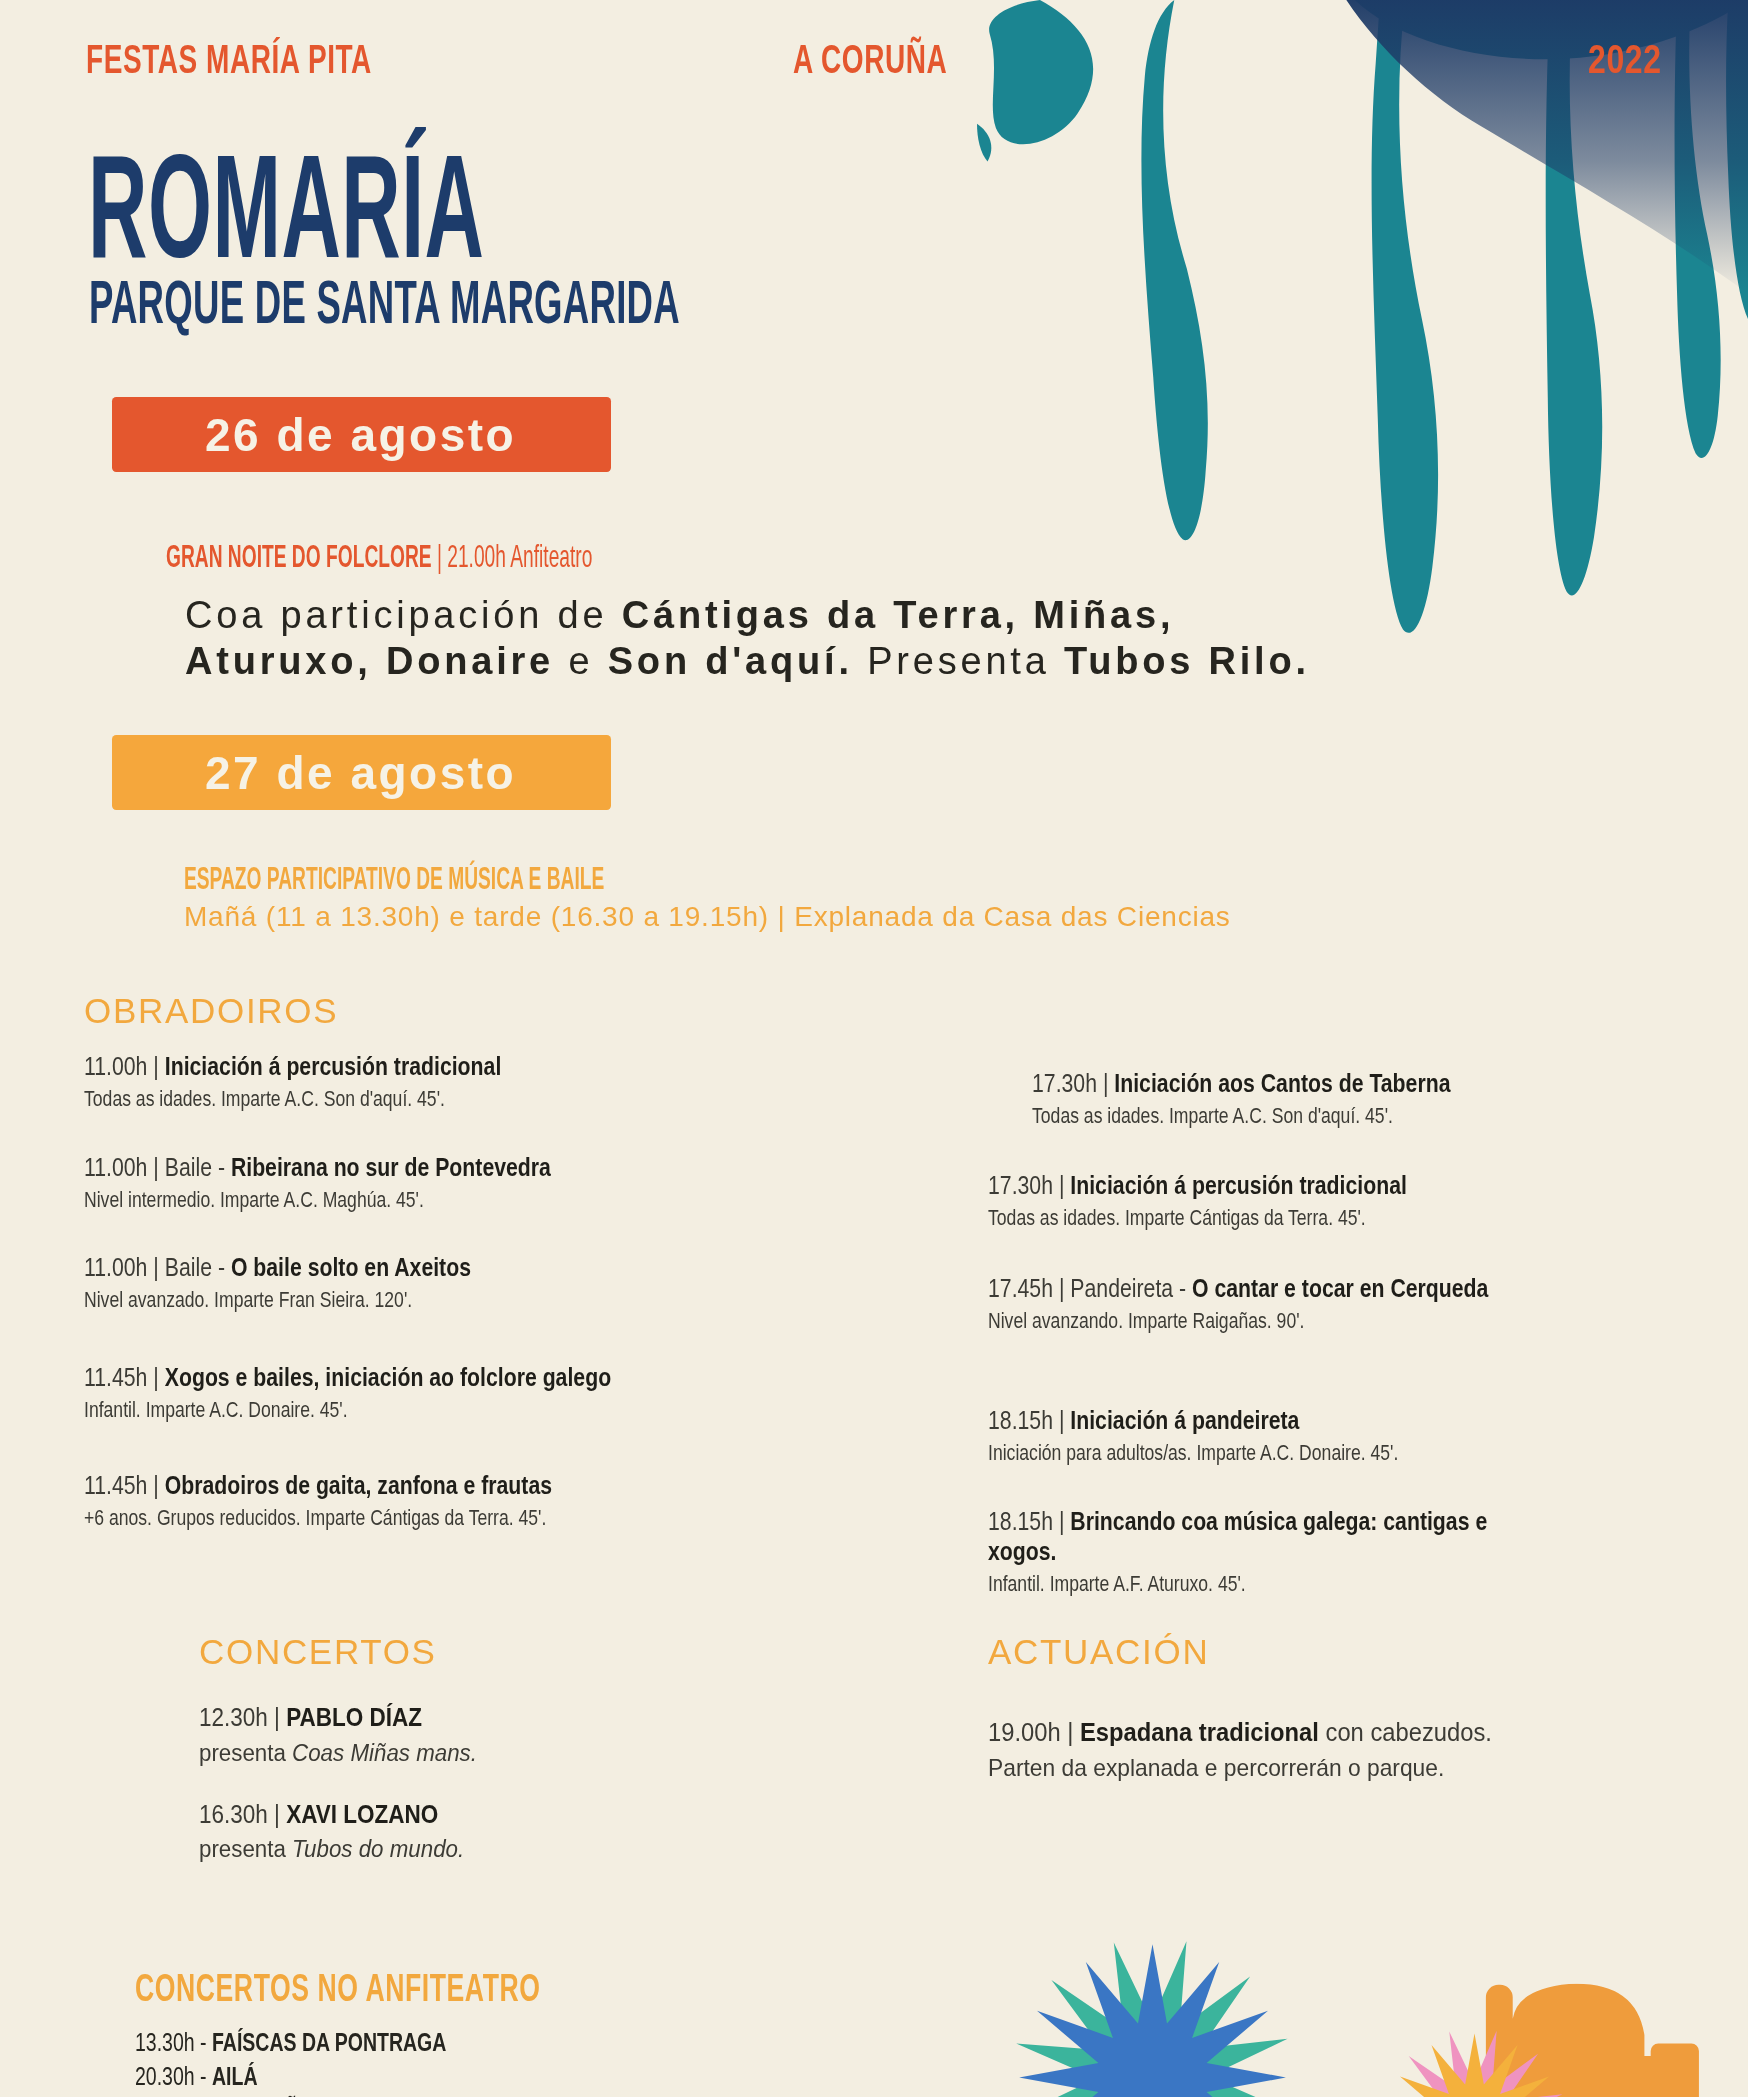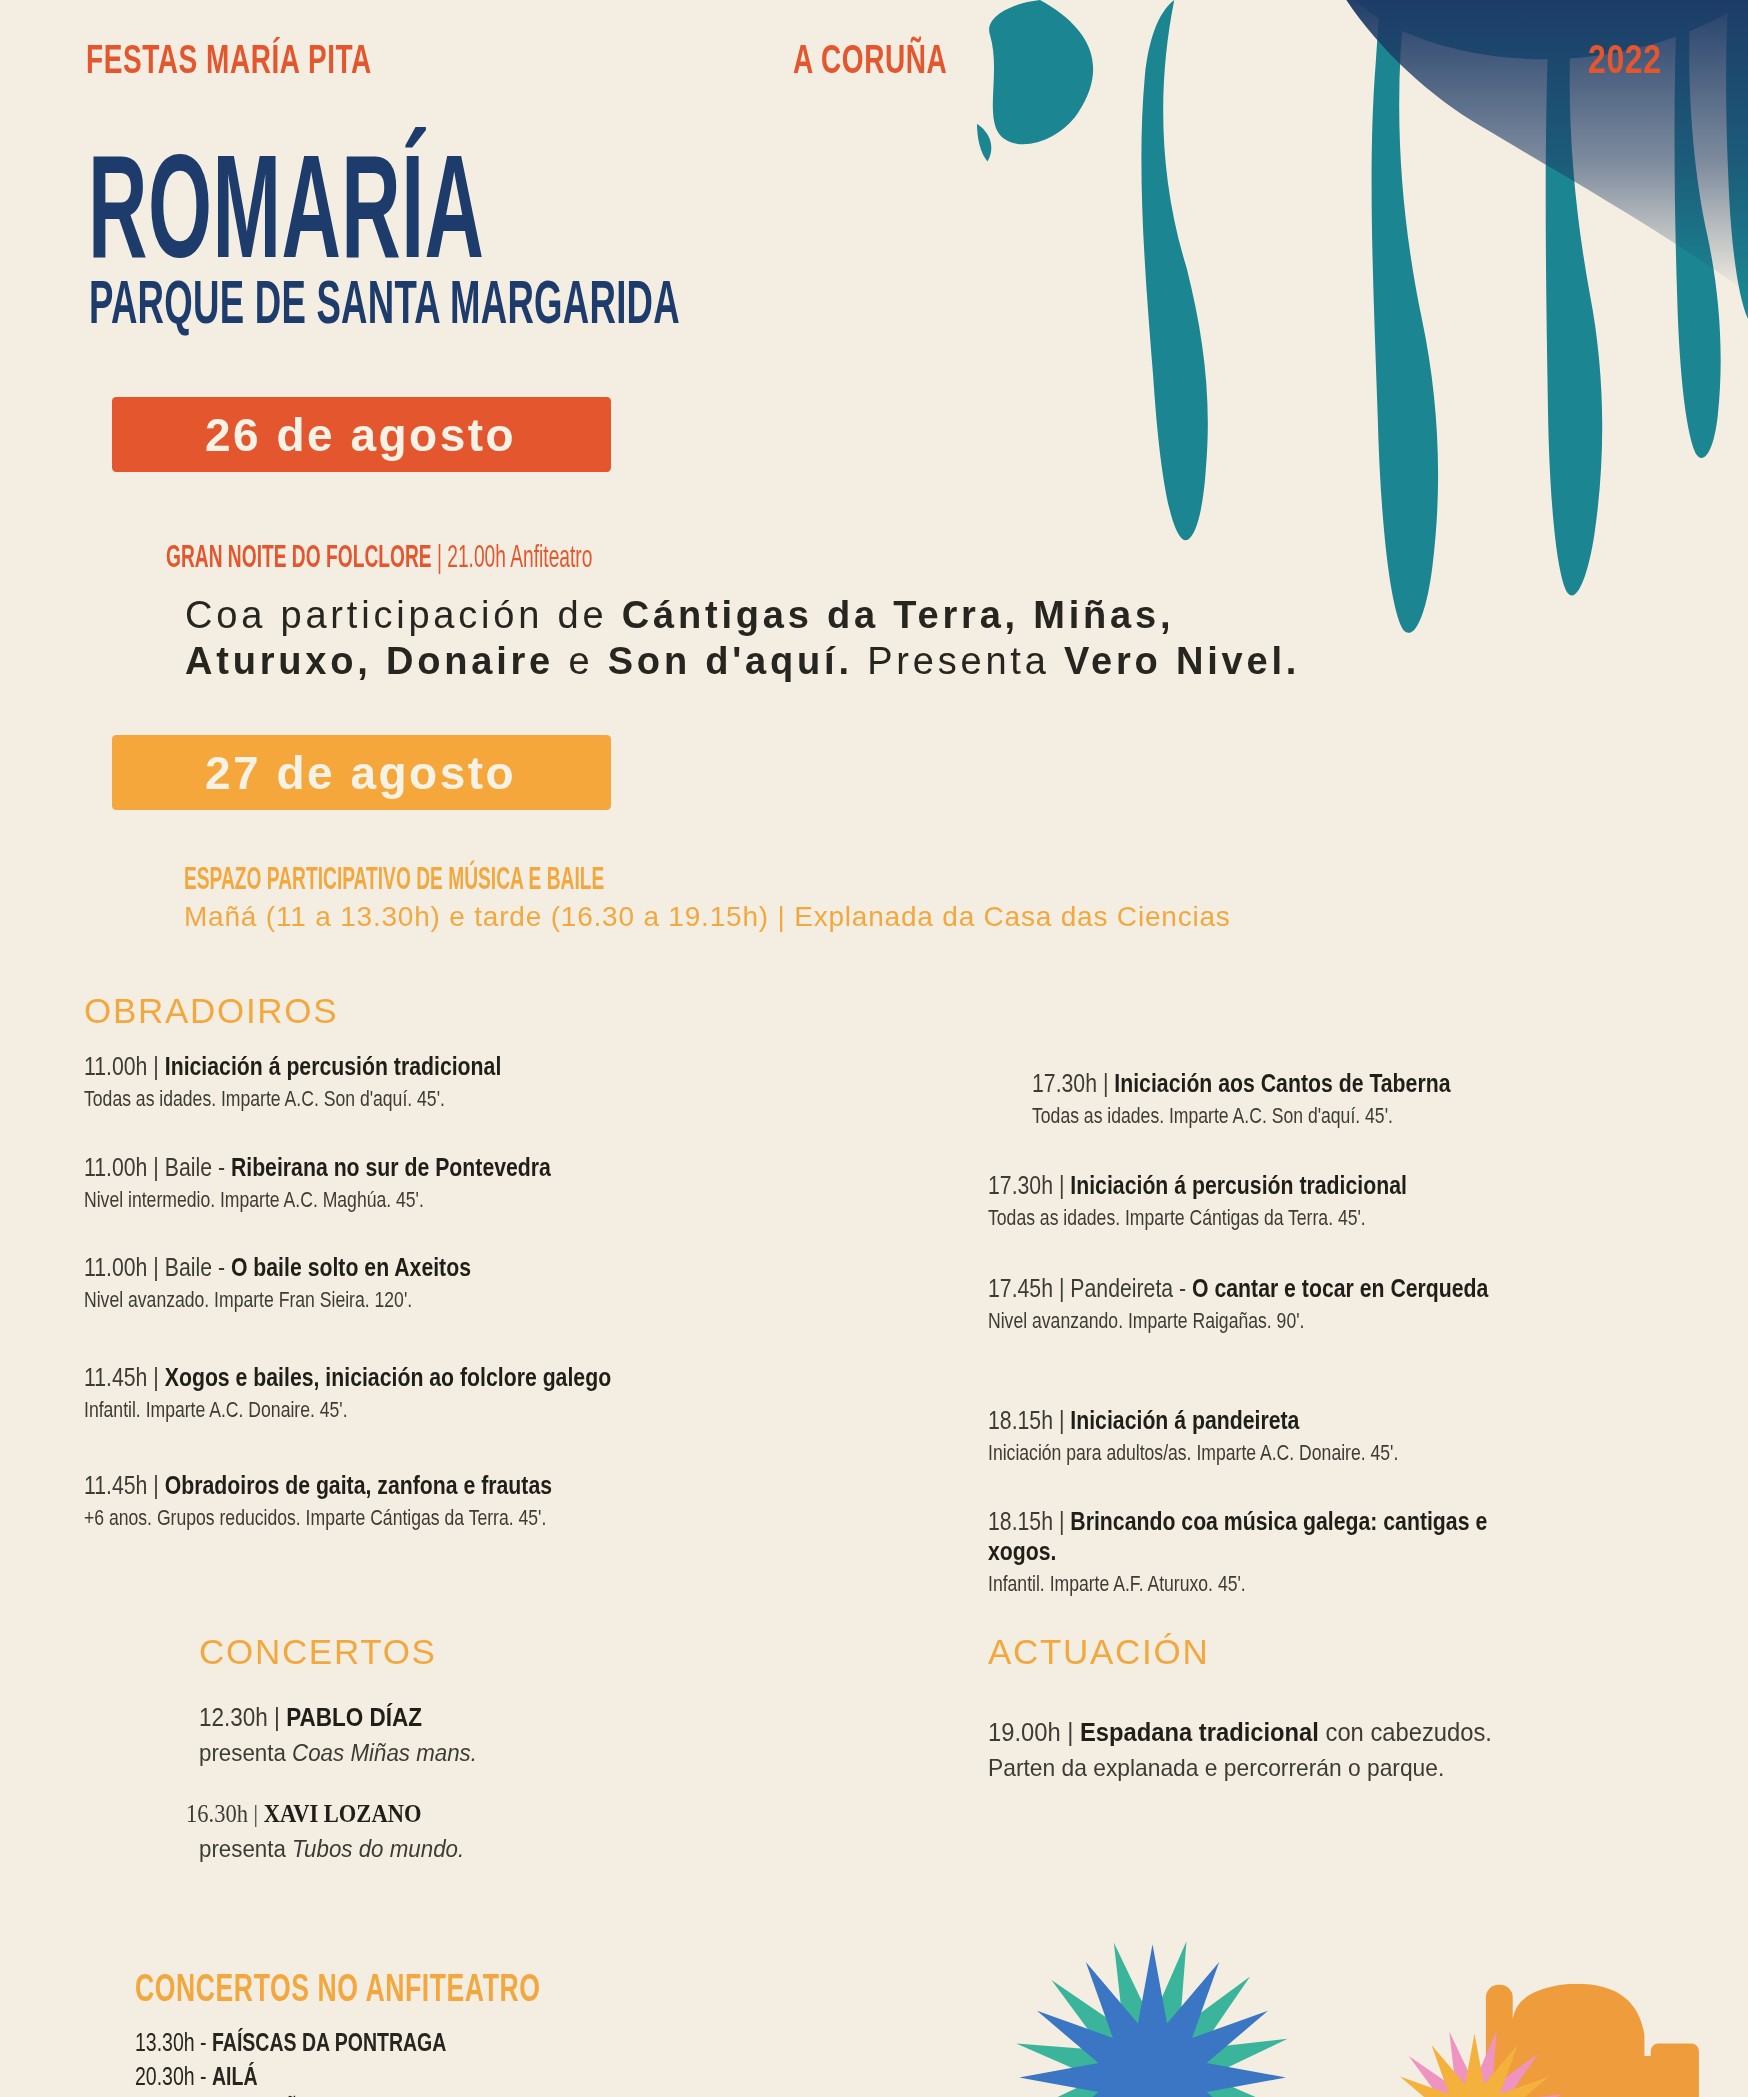--- a/index.html
+++ b/index.html
@@ -83,21 +83,21 @@
   <div class="abs navy h-sub" style="left:89px;top:272px;z-index:2;"><span class="sx60">PARQUE DE SANTA MARGARIDA</span></div>
 
   <div class="abs banner b-orange" style="left:112px;top:397px;width:499px;z-index:2;">
     <span>26 de agosto</span>
   </div>
   <div class="abs evline orange" style="left:166px;top:538px;z-index:2;">
     <span class="sx60"><span class="b">GRAN NOITE DO FOLCLORE</span><span class="lt"> </span><span class="lt">| 21.00h Anfiteatro</span></span>
   </div>
   <div class="abs para" style="left:185px;top:592px;z-index:2;">
     <span>Coa participación de </span><span class="md">Cántigas da Terra, Miñas,</span><br>
-    <span class="md">Aturuxo, Donaire</span><span> e </span><span class="md">Son d'aquí.</span><span> Presenta </span><span class="md">Vero Nivel.</span>
+    <span class="md">Aturuxo, Donaire</span><span> e </span><span class="md">Son d'aquí.</span><span> Presenta </span><span class="md">Tubos Rilo.</span>
   </div>
 
   <div class="abs banner b-amber" style="left:112px;top:735px;width:499px;z-index:2;">
     <span>27 de agosto</span>
   </div>
   <div class="abs evline amber" style="left:184px;top:860px;z-index:2;">
     <span class="sx60"><span class="b">ESPAZO PARTICIPATIVO DE MÚSICA E BAILE</span></span>
   </div>
   <div class="abs meta-amber" style="left:184px;top:901px;z-index:2;">
     <span>Mañá (11 a 13.30h) e tarde (16.30 a 19.15h) | Explanada da Casa das Ciencias</span>
@@ -147,21 +147,21 @@
     <div class="ds"><span class="sx80 nowrap">Infantil. Imparte A.F. Aturuxo. 45'.</span></div>
   </div>
 
   <div class="abs amber sechead" style="left:199px;top:1632px;z-index:2;"><span>CONCERTOS</span></div>
   <div class="abs citem" style="left:199px;top:1701px;z-index:2;">
     <span class="sx90"><span>12.30h</span><span> | </span><span class="b">PABLO DÍAZ</span></span>
   </div>
   <div class="abs presline" style="left:199px;top:1739px;z-index:2;">
     <span class="sx95"><span>presenta </span><i>Coas Miñas mans.</i></span>
   </div>
-  <div class="abs citem" style="left:186px;top:1798px;z-index:2;font-family:Liberation Serif, serif;">
+  <div class="abs citem" style="left:199px;top:1798px;z-index:2;">
     <span class="sx90"><span>16.30h</span><span> | </span><span class="b">XAVI LOZANO</span></span>
   </div>
   <div class="abs presline" style="left:199px;top:1835px;z-index:2;">
     <span class="sx95"><span>presenta </span><i>Tubos do mundo.</i></span>
   </div>
 
   <div class="abs amber sechead" style="left:988px;top:1632px;z-index:2;"><span>ACTUACIÓN</span></div>
   <div class="abs citem" style="left:988px;top:1716px;z-index:2;">
     <span class="sx95"><span>19.00h</span><span> | </span><span class="b">Espadana tradicional</span><span> con cabezudos.</span></span>
   </div>

